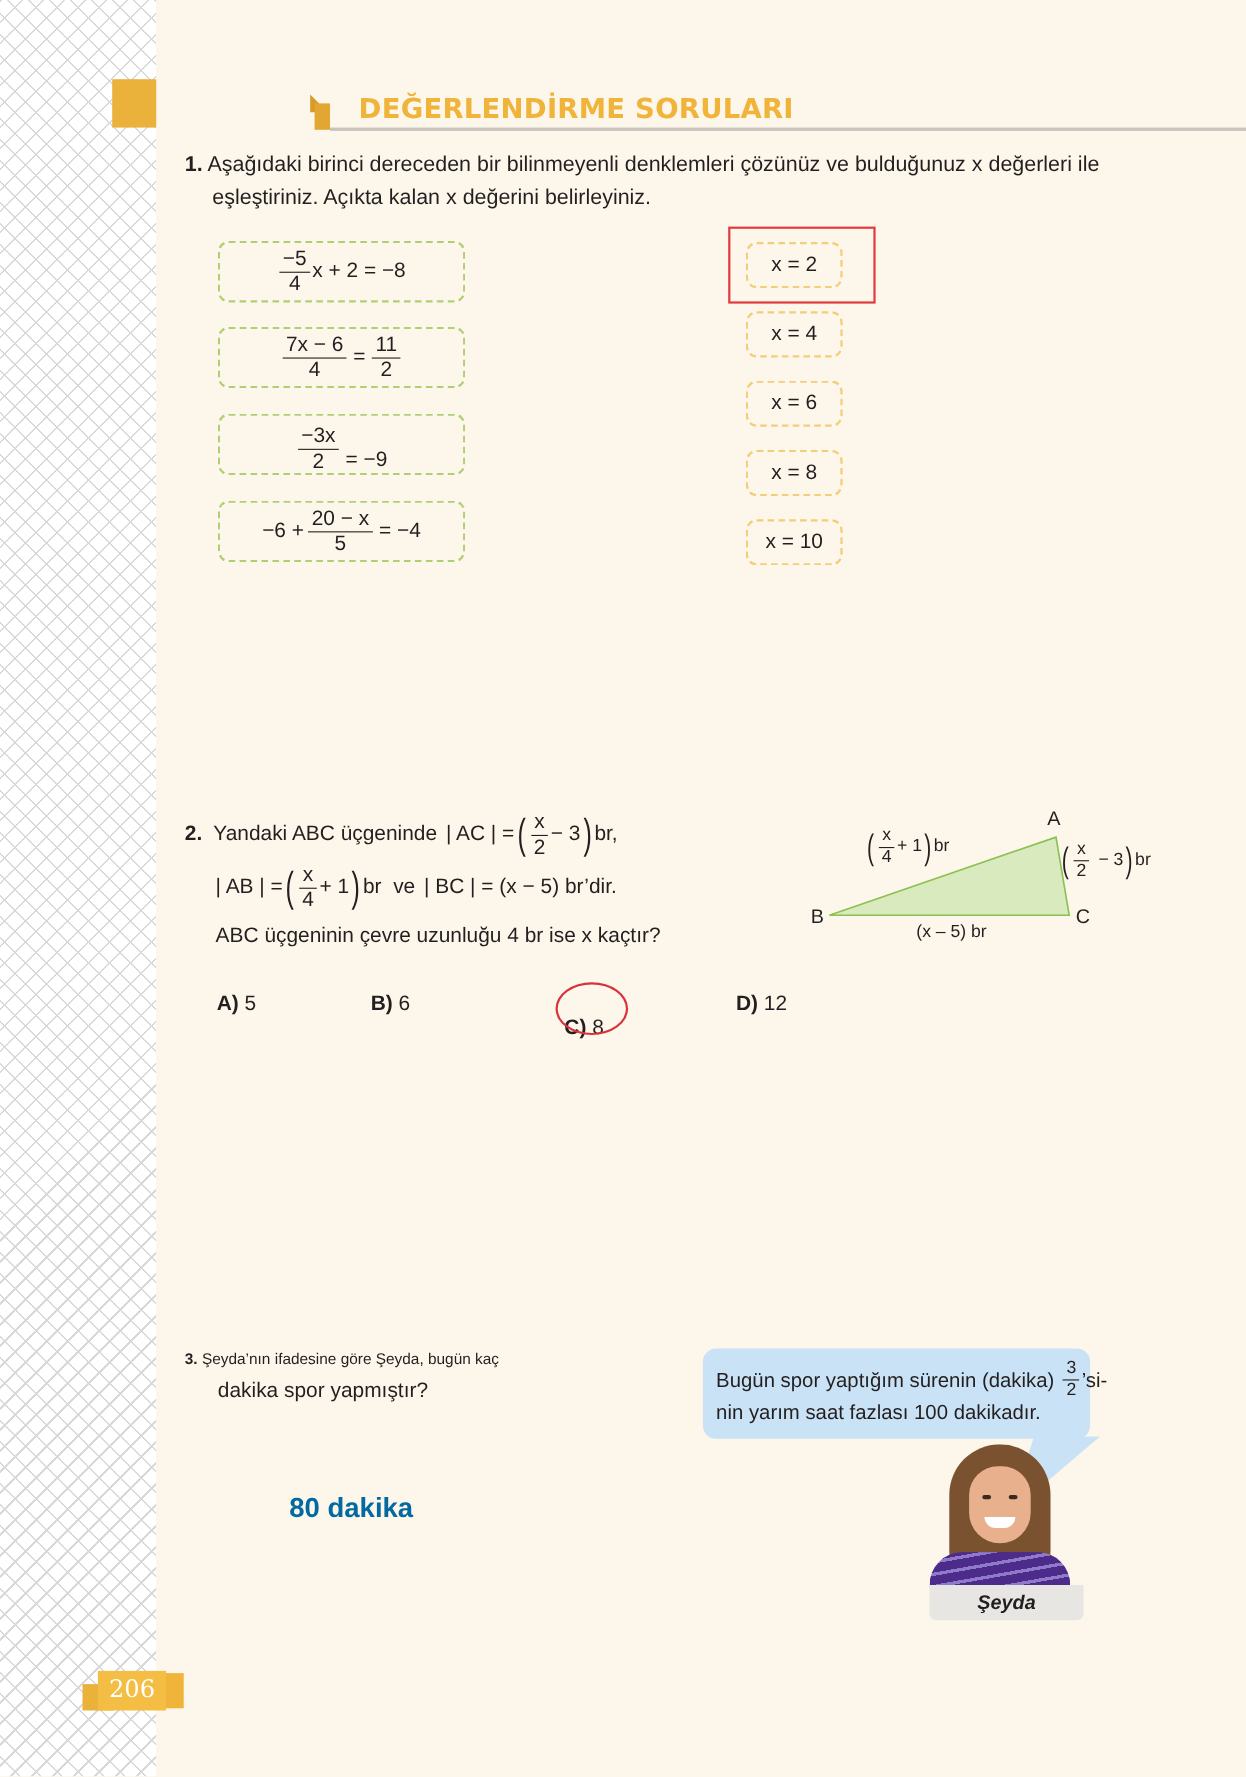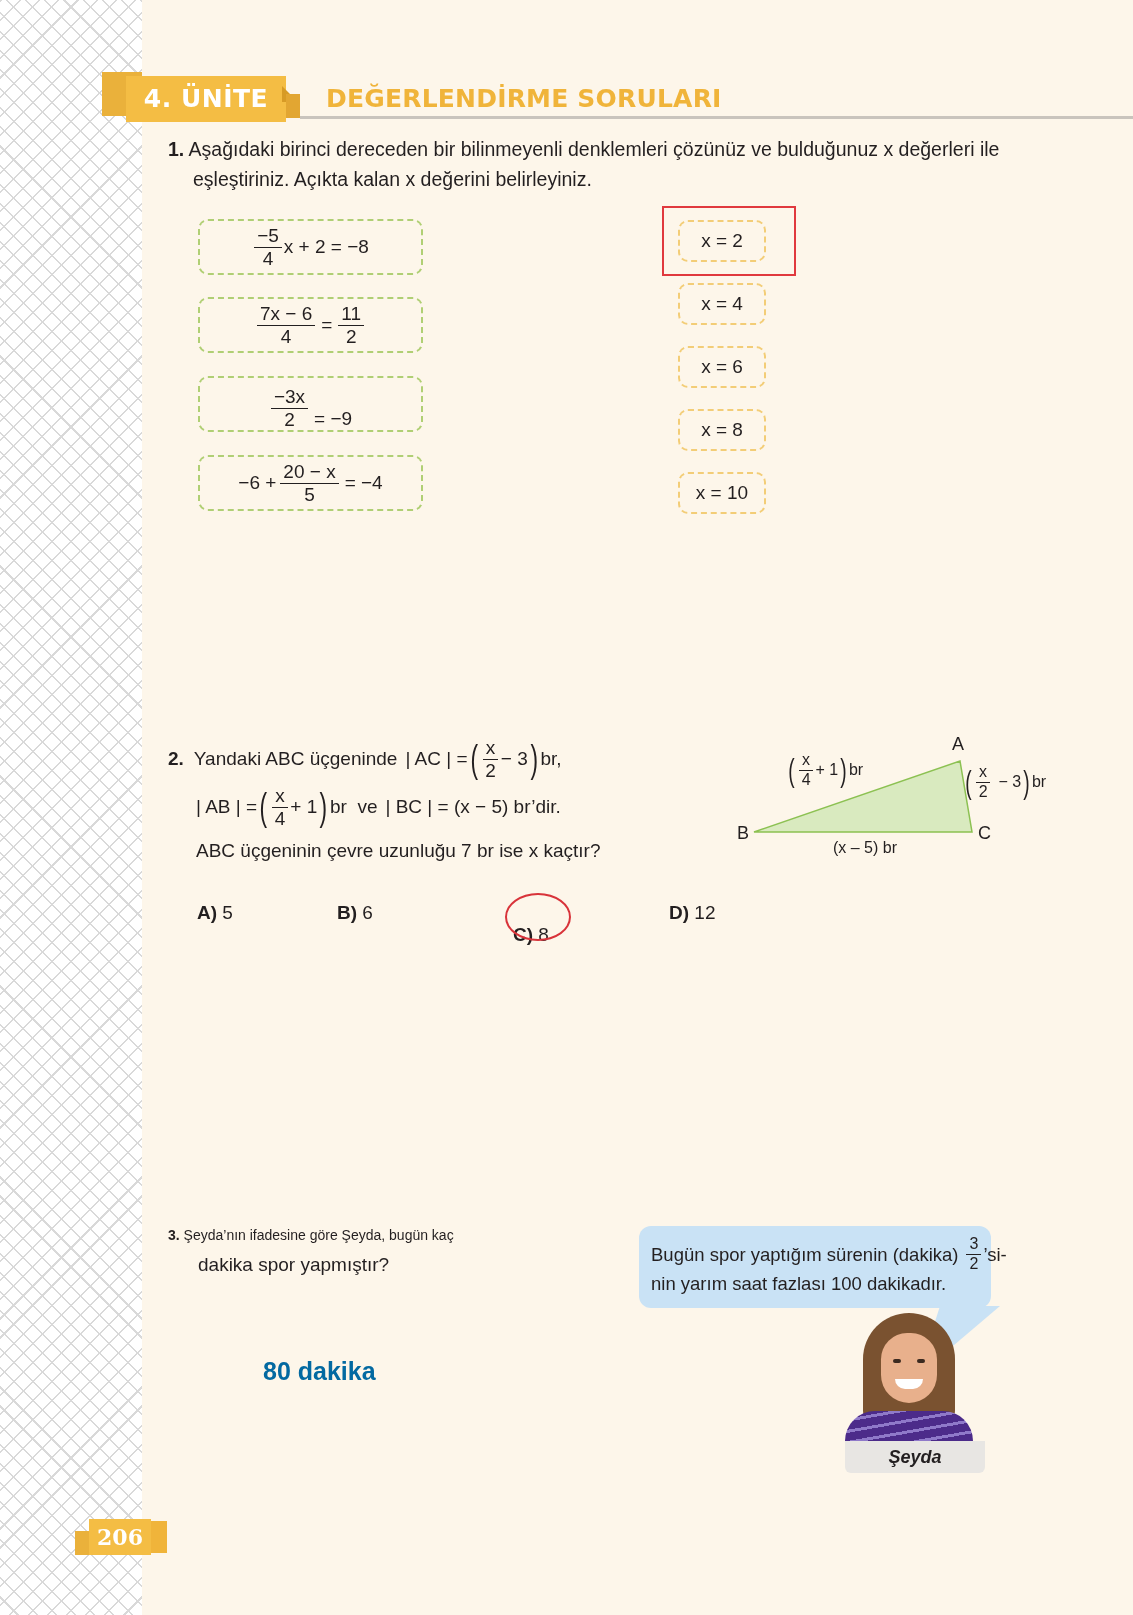--- a/index.html
+++ b/index.html
@@ -70,32 +70,31 @@
   .girl .eye { position: absolute; top: 46px; width: 8px; height: 4px; background: #3b2a20; border-radius: 4px; }
   .girl .shirt { position: absolute; left: 0; top: 98px; width: 128px; height: 40px; background: #4c2b8a; border-radius: 30px 30px 0 0;
     background-image: repeating-linear-gradient(170deg, transparent 0 8px, #8f79c9 8px 11px); }
   .name-tag { position: absolute; left: 845px; top: 1441px; width: 140px; height: 32px; background: #e8e6e3; border-radius: 0 0 6px 6px;
     font-style: italic; font-weight: bold; font-size: 18px; text-align: center; line-height: 32px; }
 
   
   .page-num { position: absolute; left: 75px; top: 1519px; width: 92px; height: 36px; }
   .page-num .back { position: absolute; left: 0; top: 12px; width: 28px; height: 24px; background: #eab13b; }
   .page-num .front { position: absolute; left: 14px; top: 0; width: 62px; height: 36px; background: #f4bd44; color: #fff;
-    font-weight: bold; font-size: 22px; font-family: "DejaVu Serif", serif; text-align: center; line-height: 36px; }
+    font-weight: normal; font-size: 22px; font-family: "DejaVu Serif", serif; text-align: center; line-height: 36px; }
   .page-num .tail { position: absolute; left: 72px; top: 2px; width: 20px; height: 32px; background: #f0b43a; }
 </style>
 </head>
 <body>
 
 <div class="side-pattern"></div>
 <div class="page"></div>
 
 <div class="unit-banner">
   <div class="back"></div>
-  <div class="front">4. ÜNİTE</div>
   <div class="fold"></div>
   <div class="tail"></div>
 </div>
 <div class="section-title">DEĞERLENDİRME SORULARI</div>
 <div class="header-rule"></div>
 
 <div class="q-text" style="left:168px; top:134px;">
   <span class="qnum">1.</span>
   <span>Aşağıdaki birinci dereceden bir bilinmeyenli denklemleri çözünüz ve bulduğunuz x değerleri ile</span>
 </div>
@@ -160,21 +159,21 @@
   <span class="paren">(</span>
   <span class="frac">
     <span class="num">x</span>
     <span class="den">4</span>
   </span>
   <span>+ 1</span>
   <span class="paren">)</span>
   <span style="white-space:pre;">br  ve</span>
   <span style="margin-left:8px;">| BC | = (x − 5) br’dir.</span>
 </div>
-<div class="q-text" style="left:196px; top:836px; font-size:19px;">ABC üçgeninin çevre uzunluğu 7 br ise x kaçtır?</div>
+<div class="q-text" style="left:196px; top:836px; font-size:19px;">ABC üçgeninin çevre uzunluğu 4 br ise x kaçtır?</div>
 
 <div class="choice" style="left:197px;">
   <b>A)</b>
   <span>5</span>
 </div>
 <div class="choice" style="left:337px;">
   <b>B)</b>
   <span>6</span>
 </div>
 <div class="choice" style="left:513px;margin-top:22px;">

